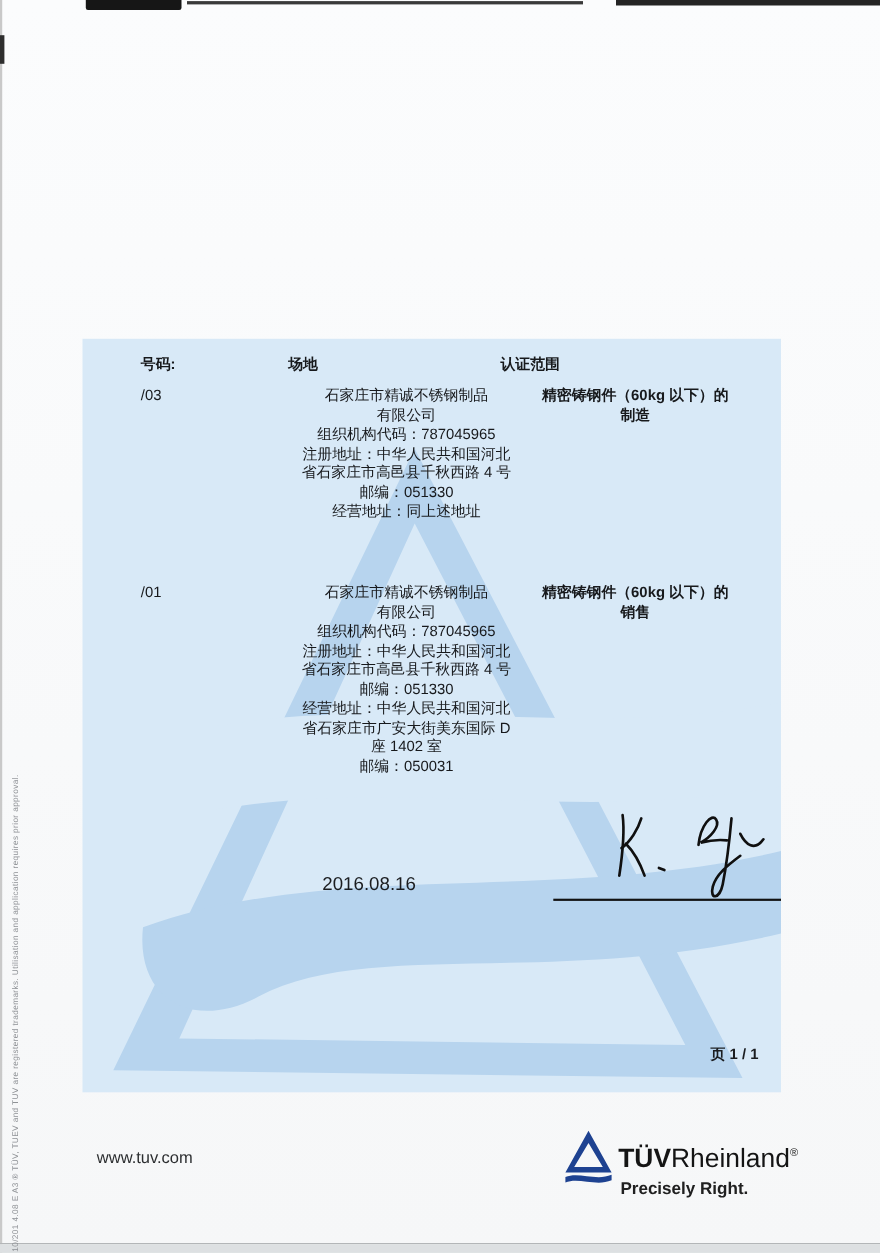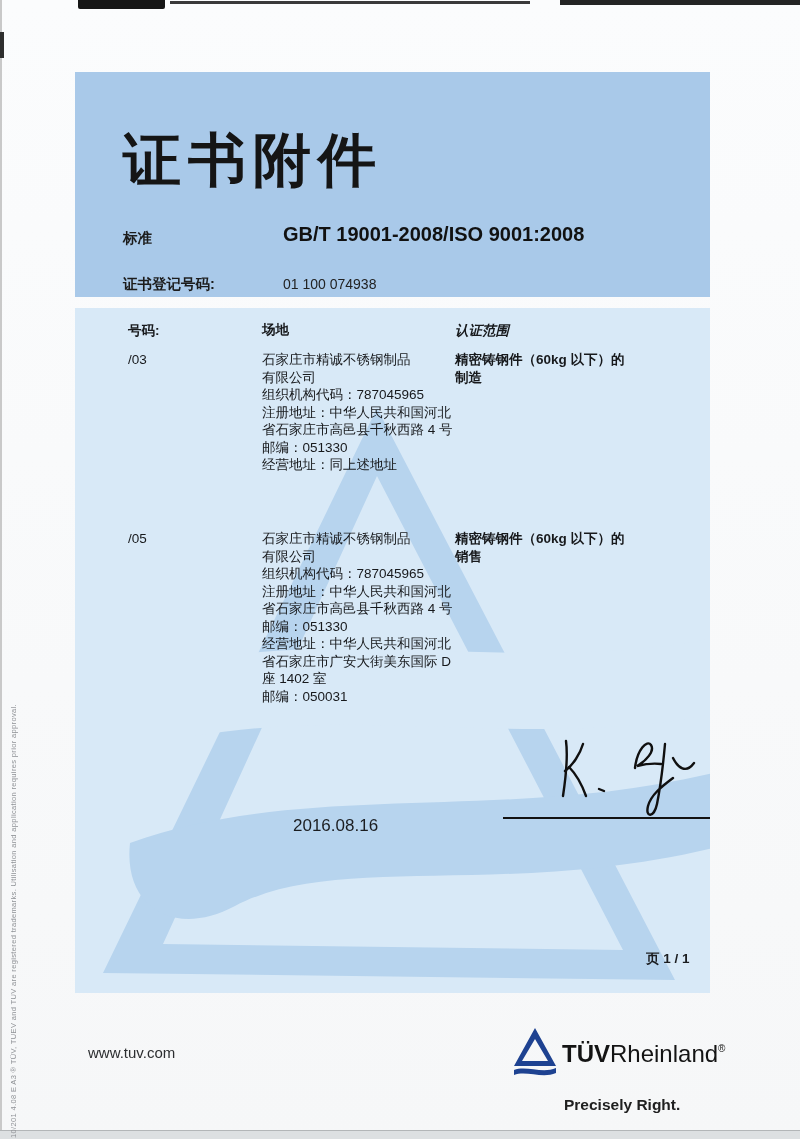--- a/index.html
+++ b/index.html
@@ -54,73 +54,66 @@
 
   
   .body-band {
     position: absolute; left: 75px; top: 308px;
     width: 635px; height: 685px;
     background: #d8e9f7;
     overflow: hidden;
   }
   .watermark { position: absolute; left: 0; top: 0; width: 635px; height: 685px; }
 
-  .cell { position: absolute; font-size: 13.5px; line-height: 17.5px; color: #17191c; white-space: pre-line; }
+  .cell { position: absolute; font-size: 13.5px; line-height: 17.5px; color: #17191c; white-space: pre-line; text-align: center; }
   .th   { font-weight: bold; }
   .th-number { left: 53px;  top: 14px; }
-  .th-site   { left: 187px; top: 14px; font-family: Liberation Mono, monospace; }
-  .th-scope  { left: 380px; top: 14px; font-style: italic; }
+  .th-site   { left: 187px; top: 14px; }
+  .th-scope  { left: 380px; top: 14px; }
 
   .row1-number { left: 53px;  top: 43px; }
   .row1-site   { left: 187px; top: 43px; width: 215px; }
   .row1-scope  { left: 380px; top: 43px; width: 245px; font-weight: bold; }
 
   .row2-number { left: 53px;  top: 222px; }
   .row2-site   { left: 187px; top: 222px; width: 215px; }
   .row2-scope  { left: 380px; top: 222px; width: 245px; font-weight: bold; }
 
-  .issue-date { position: absolute; left: 218px; top: 508px; font-size: 17px; color: #1b1d20; }
+  .issue-date { position: absolute; left: 218px; top: 486px; font-size: 17px; color: #1b1d20; }
 
   .signature-svg { position: absolute; left: 472px; top: 424px; }
   .sig-line { position: absolute; left: 428px; top: 509px; width: 209px; border-top: 2px solid #121212; }
   .sig-org  { position: absolute; right: -2px; left: 300px; top: 514px; text-align: right; padding-right: 2px;
               font-size: 13px; font-weight: 600; color: #26282b; line-height: 15px; }
 
   .page-indicator { position: absolute; left: 571px; top: 642px; font-size: 13.5px; font-weight: bold; color: #1b1d20; }
 
   
   .footer-website { position: absolute; left: 88px; top: 1044px; font-size: 15px; color: #2c2e30; text-align: right; }
   .brand-logo-svg { position: absolute; left: 512px; top: 1026px; }
   .brand-text { position: absolute; left: 562px; top: 1040px; font-size: 24px; color: #141414; white-space: nowrap; }
   .brand-text .b { font-weight: bold; }
   .brand-text .reg { font-size: 10px; vertical-align: 10px; }
-  .brand-tagline { position: absolute; left: 564px; top: 1072px; font-size: 15.5px; font-weight: 600; color: #202020; margin-top: 24px; }
+  .brand-tagline { position: absolute; left: 564px; top: 1072px; font-size: 15.5px; font-weight: 600; color: #202020; }
 </style>
 </head>
 <body>
 
 <div class="page">
 
   <div class="scan-top-bar"></div>
   <div class="scan-top-line1"></div>
   <div class="scan-top-line2"></div>
   <div class="scan-left-edge"></div>
   <div class="scan-left-tick"></div>
   <div class="scan-bottom-line"></div>
   <div class="scan-bottom-strip"></div>
 
   <div class="side-note">10/201 4.08 E A3   ®   TÜV, TUEV and TUV are registered trademarks. Utilisation and application requires prior approval.</div>
 
-  <div class="header-band">
-    <div class="doc-title">证书附件</div>
-    <div class="standard-label lbl">标准</div>
-    <div class="standard-value">GB/T 19001-2008/ISO 9001:2008</div>
-    <div class="certno-label lbl">证书登记号码:</div>
-    <div class="certno-value">01 100 074938</div>
-  </div>
 
   <div class="body-band">
 
     <svg class="watermark" viewBox="0 0 635 685" xmlns="http://www.w3.org/2000/svg" aria-hidden="true">
       <path fill="#b7d4ee" fill-rule="evenodd" d="M302,100 L600,672 L28,665 Z  M302,168 L548,642 L88,636 Z"></path>
       <path fill="#d8e9f7" d="M120,352 C300,322 450,366 640,330 L640,406 C450,442 300,398 120,428 Z"></path>
       <path fill="#b7d4ee" d="M55,535 C230,472 430,515 638,465 L638,540 C430,590 260,545 160,598 C100,630 48,600 55,535 Z"></path>
     </svg>
 
     <div class="cell th th-number">号码:</div>
@@ -131,21 +124,21 @@
     <div class="cell row1-site">石家庄市精诚不锈钢制品
 有限公司
 组织机构代码：787045965
 注册地址：中华人民共和国河北
 省石家庄市高邑县千秋西路 4 号
 邮编：051330
 经营地址：同上述地址</div>
     <div class="cell row1-scope">精密铸钢件（60kg 以下）的
 制造</div>
 
-    <div class="cell row2-number">/05</div>
+    <div class="cell row2-number">/01</div>
     <div class="cell row2-site">石家庄市精诚不锈钢制品
 有限公司
 组织机构代码：787045965
 注册地址：中华人民共和国河北
 省石家庄市高邑县千秋西路 4 号
 邮编：051330
 经营地址：中华人民共和国河北
 省石家庄市广安大街美东国际 D
 座 1402 室
 邮编：050031</div>

